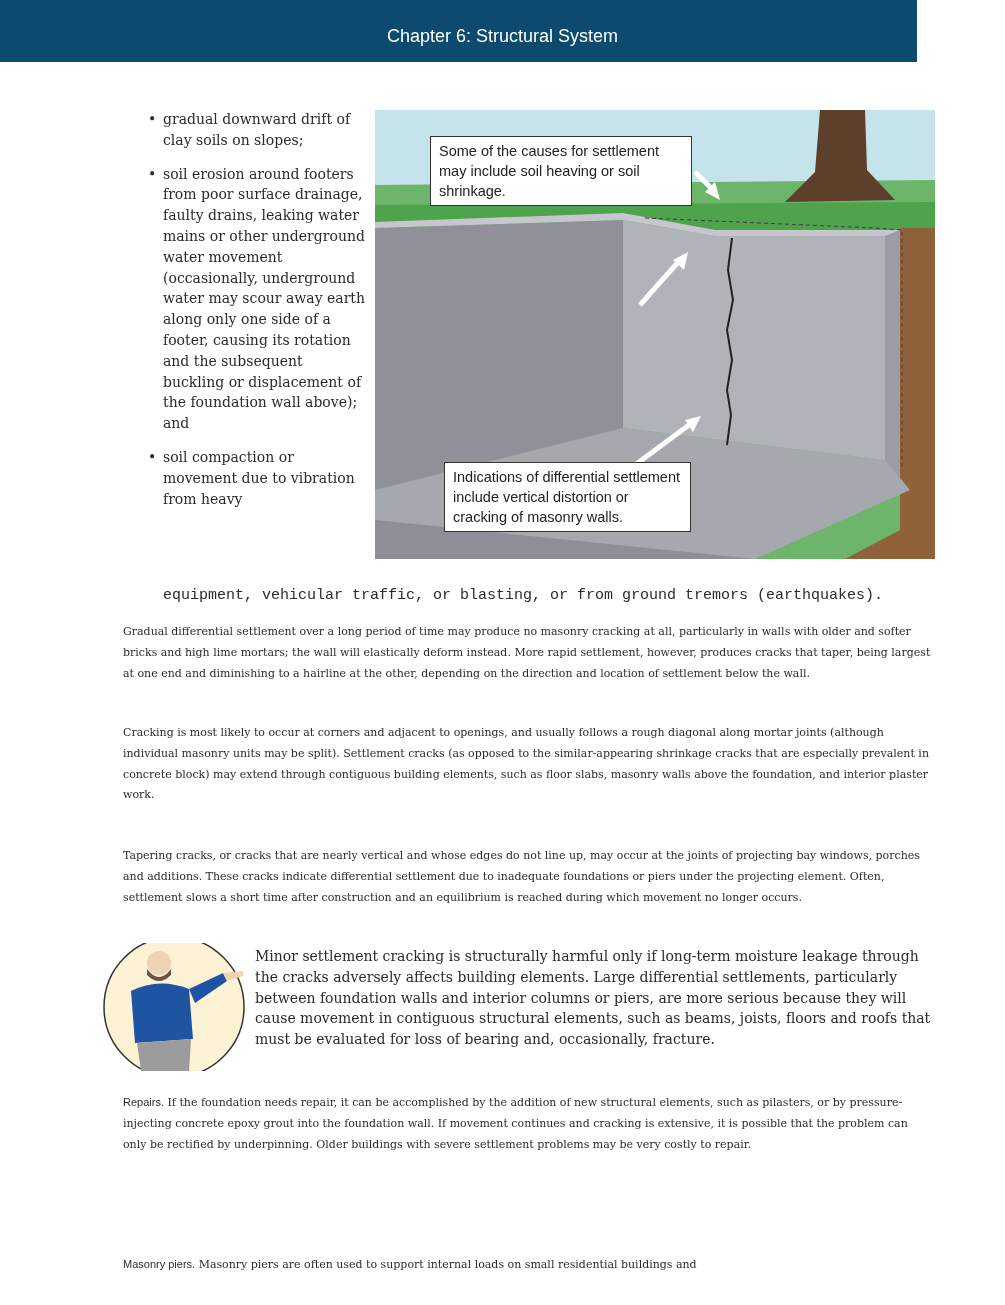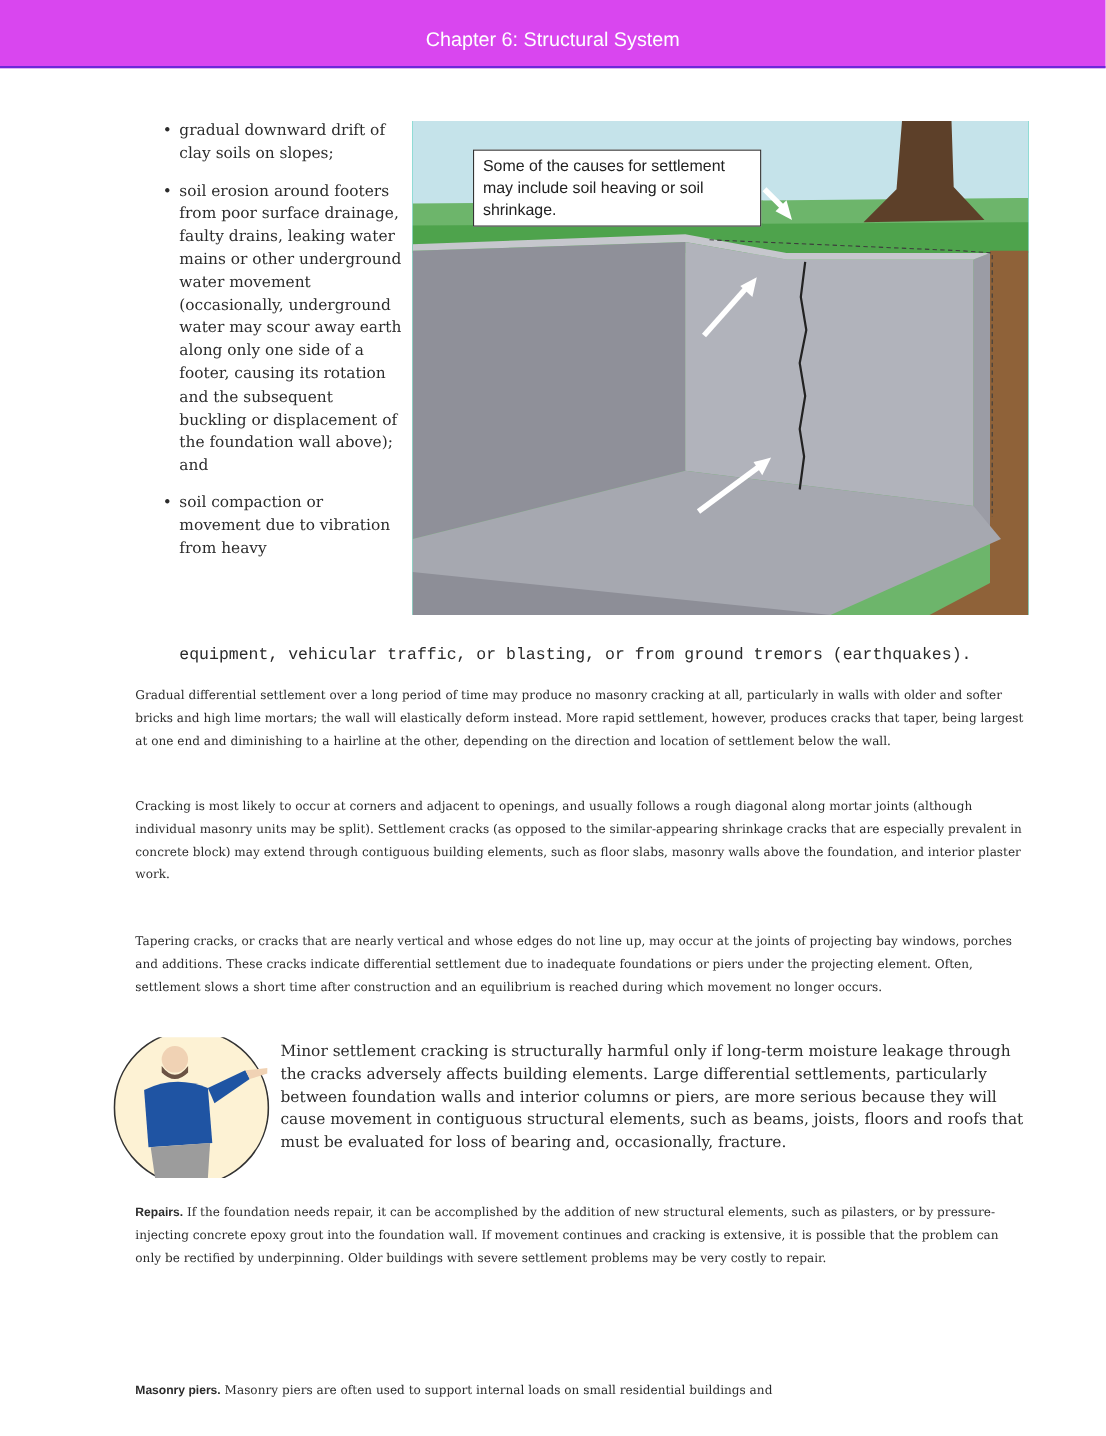--- a/index.html
+++ b/index.html
@@ -1,28 +1,28 @@
 <!DOCTYPE html>
 <html><head>
 <meta charset="utf-8">
 <style>
   html, body { margin:0; padding:0; background:#ffffff; }
   body { width:1005px; height:1305px; position:relative; overflow:hidden; font-family:"DejaVu Serif", serif; color:#2b2b2b; }
-  .header { position:absolute; left:0; top:0; width:1005px; height:60px; background:#d946ef; border-bottom:2px solid #6d28d9; }
+  .header { position:absolute; left:0; top:0; width:917px; height:60px; background:#0c4a6e; border-bottom:2px solid #0c4a6e; }
   .header .title { position:absolute; left:0; width:1005px; top:24px; text-align:center; color:#ffffff; font-family:"Liberation Sans", sans-serif; font-size:18px; line-height:24px; }
   .header .page { position:absolute; right:70px; top:25px; color:#ffffff; font-family:Liberation Sans, sans-serif; font-size:20px;margin-top:41px; }
   .bullets { position:absolute; left:146px; top:109px; width:222px; font-size:14px; line-height:20.8px; }
   .bullets ul { margin:0; padding:0; list-style:none; }
   .bullets li { position:relative; padding-left:17px; margin-bottom:13px; }
   .bullets li::before { content:"•"; position:absolute; left:2px; top:0; }
   .bullet-tail { position:absolute; left:163px; top:586px; font-size:15px; line-height:20.8px; white-space:nowrap;font-family:Liberation Mono, monospace; }
-  .figure { position:absolute; left:375px; top:110px; width:560px; height:449px; overflow:hidden; background:#14b8a6; }
+  .figure { position:absolute; left:375px; top:110px; width:560px; height:449px; overflow:hidden; background:#7f1d1d; }
   .callout { position:absolute; background:#ffffff; border:1.5px solid #333; font-family:"Liberation Sans", sans-serif; font-size:14.5px; line-height:20px; color:#222; padding:4px 8px; box-sizing:border-box; }
   .para { position:absolute; left:123px; width:810px; font-size:11px; line-height:20.8px; }
-  .para b { font-family:"Liberation Sans", sans-serif; font-weight:bold; }
+  .para b { font-family:"Liberation Sans", sans-serif; font-weight:normal; }
   .avatar { position:absolute; left:103px; top:943px; width:142px; height:128px; }
   .note { position:absolute; left:255px; top:946px; width:680px; font-size:14px; line-height:20.8px; }
 </style>
 </head>
 <body>
 
 <div class="header">
   <div class="title">Chapter 6: Structural System</div>
   <div class="page">47</div>
 </div>
@@ -62,20 +62,21 @@
     <path d="M357 128 L353 160 L358 190 L352 220 L357 250 L352 280 L356 305 L352 335" stroke="#222" stroke-width="2" fill="none"></path>
 
     <path d="M320 62 L338 80" stroke="#fff" stroke-width="5"></path>
     <polygon points="345,90 330,82 340,72" fill="#fff"></polygon>
     <path d="M265 195 L305 150" stroke="#fff" stroke-width="5"></path>
     <polygon points="313,142 298,150 309,160" fill="#fff"></polygon>
     <path d="M260 355 L318 312" stroke="#fff" stroke-width="5"></path>
     <polygon points="326,306 310,310 318,322" fill="#fff"></polygon>
   </svg>
   <div class="callout" style="left:55px; top:26px; width:262px;">Some of the causes for settlement may include soil heaving or soil shrinkage.</div>
+  <div class="callout" style="left:69px; top:352px; width:247px;">Indications of differential settlement include vertical distortion or cracking of masonry walls.</div>
 </div>
 
 <div class="para" style="top:622px;">Gradual differential settlement over a long period of time may produce no masonry cracking at all, particularly in walls with older and softer bricks and high lime mortars; the wall will elastically deform instead. More rapid settlement, however, produces cracks that taper, being largest at one end and diminishing to a hairline at the other, depending on the direction and location of settlement below the wall.</div>
 <div class="para" style="top:723px;">Cracking is most likely to occur at corners and adjacent to openings, and usually follows a rough diagonal along mortar joints (although individual masonry units may be split). Settlement cracks (as opposed to the similar-appearing shrinkage cracks that are especially prevalent in concrete block) may extend through contiguous building elements, such as floor slabs, masonry walls above the foundation, and interior plaster work.</div>
 <div class="para" style="top:846px;">Tapering cracks, or cracks that are nearly vertical and whose edges do not line up, may occur at the joints of projecting bay windows, porches and additions. These cracks indicate differential settlement due to inadequate foundations or piers under the projecting element. Often, settlement slows a short time after construction and an equilibrium is reached during which movement no longer occurs.</div>
 
 <div class="avatar">
   <svg width="142" height="128" viewBox="0 0 142 128">
     <circle cx="71" cy="64" r="70" fill="#fdf2d4" stroke="#333" stroke-width="1.5"></circle>
     <circle cx="56" cy="20" r="12" fill="#f0d2b4"></circle>

